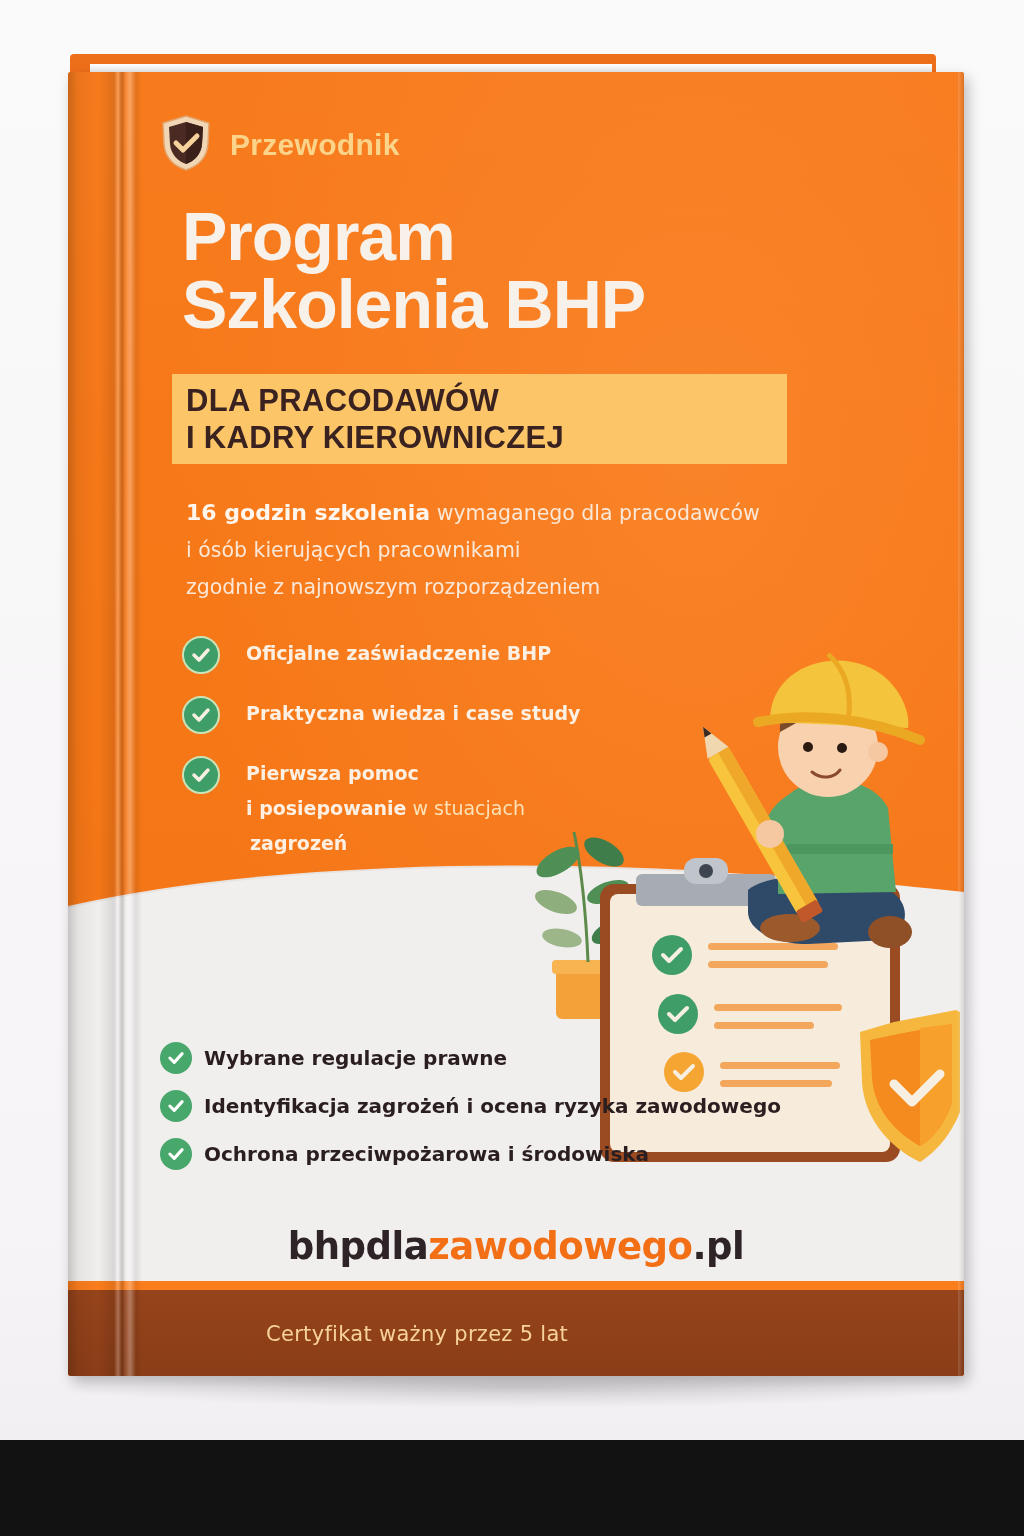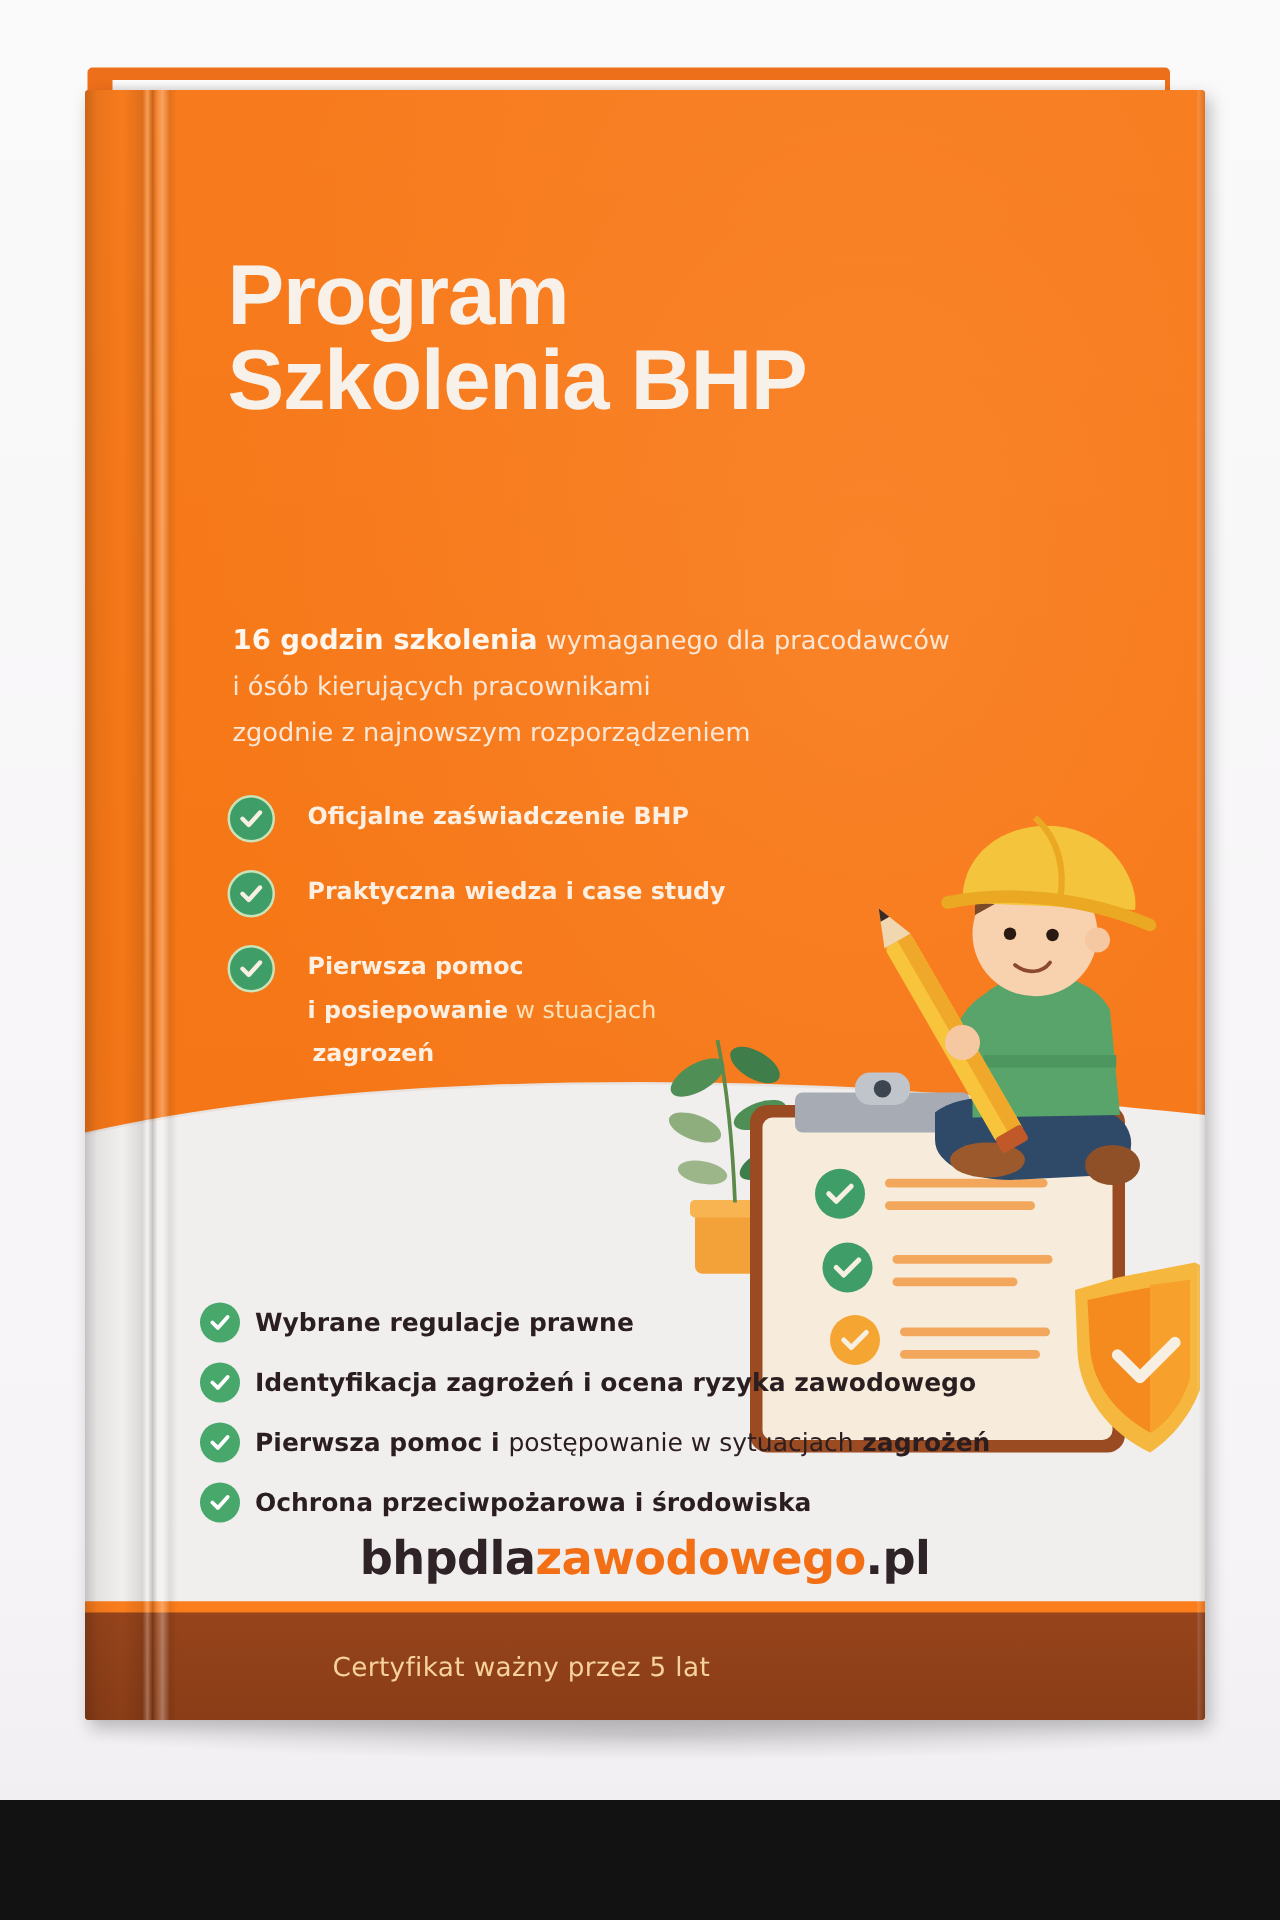--- a/index.html
+++ b/index.html
@@ -165,26 +165,41 @@
   <div class="cover-white">
     <svg width="896" height="1304" viewBox="0 0 896 1304">
       <path d="M0 835 C 200 790, 450 790, 640 800 C 760 806, 840 814, 896 820 L 896 1210 L 0 1210 Z" fill="#f1eeee"></path>
       <path d="M0 835 C 200 790, 450 790, 640 800" stroke="#e9e3e0" stroke-width="2" fill="none"></path>
     </svg>
   </div>
 
   <div class="bottom-stripe"></div>
   <div class="bottom-brown"></div>
 
+  <div class="abs label-row">
+    <span>
+      <svg width="52" height="58" viewBox="0 0 52 58">
+        <path d="M26 2 L49 9 L48 30 C47 44 38 52 26 56 C14 52 5 44 4 30 L3 9 Z" fill="#f0d6b4" stroke="#e3a36a" stroke-width="1.5"></path>
+        <path d="M26 8 L43 13 L42 30 C41 41 34 47 26 50 C18 47 11 41 10 30 L9 13 Z" fill="#4a2a22"></path>
+        <path d="M26 8 L43 13 L42 30 C41 41 34 47 26 50 Z" fill="#3b2019"></path>
+        <path d="M16 29 L23 36 L37 22" stroke="#f6d39c" stroke-width="5" fill="none" stroke-linecap="round" stroke-linejoin="round"></path>
+      </svg>
+    </span>
+    <span class="label-text">Przewodnik</span>
+  </div>
 
   <div class="abs title">
     <span>Program</span>
     <span>Szkolenia BHP</span>
   </div>
 
+  <div class="abs subtitle-box">
+    <span>DLA PRACODAWÓW</span>
+    <span>I KADRY KIEROWNICZEJ</span>
+  </div>
 
   <div class="abs desc">
     <span class="line"><b>16 godzin szkolenia</b><span> wymaganego dla pracodawców</span></span>
     <span class="line">i ósób kierujących pracownikami</span>
     <span class="line">zgodnie z najnowszym rozporządzeniem</span>
   </div>
 
   <div class="abs features">
     <div class="feature">
       <span class="check">
@@ -311,28 +326,20 @@
           </svg>
       </span>
       <span class="txt">Identyfikacja zagrożeń i ocena ryzyka zawodowego</span>
     </div>
     <div class="module">
       <span class="check small">
         <svg width="18" height="14" viewBox="0 0 20 16">
             <path d="M3 8 L8 13 L17 3" stroke="#ffffff" stroke-width="3.5" fill="none" stroke-linecap="round" stroke-linejoin="round"></path>
           </svg>
       </span>
-      <span class="txt"><span>Pierwsza pomoc i </span><span class="light">postępowanie w sytuacjach</span><span> zagrożeń</span></span>
-    </div>
-    <div class="module">
-      <span class="check small">
-        <svg width="18" height="14" viewBox="0 0 20 16">
-            <path d="M3 8 L8 13 L17 3" stroke="#ffffff" stroke-width="3.5" fill="none" stroke-linecap="round" stroke-linejoin="round"></path>
-          </svg>
-      </span>
       <span class="txt">Ochrona przeciwpożarowa i środowiska</span>
     </div>
   </div>
 
   <div class="abs url">
     <span class="u1">bhpdla</span><span class="u2">zawodowego</span><span class="u3">.pl</span>
   </div>
 
   <div class="abs cert">Certyfikat ważny przez 5 lat</div>
 

